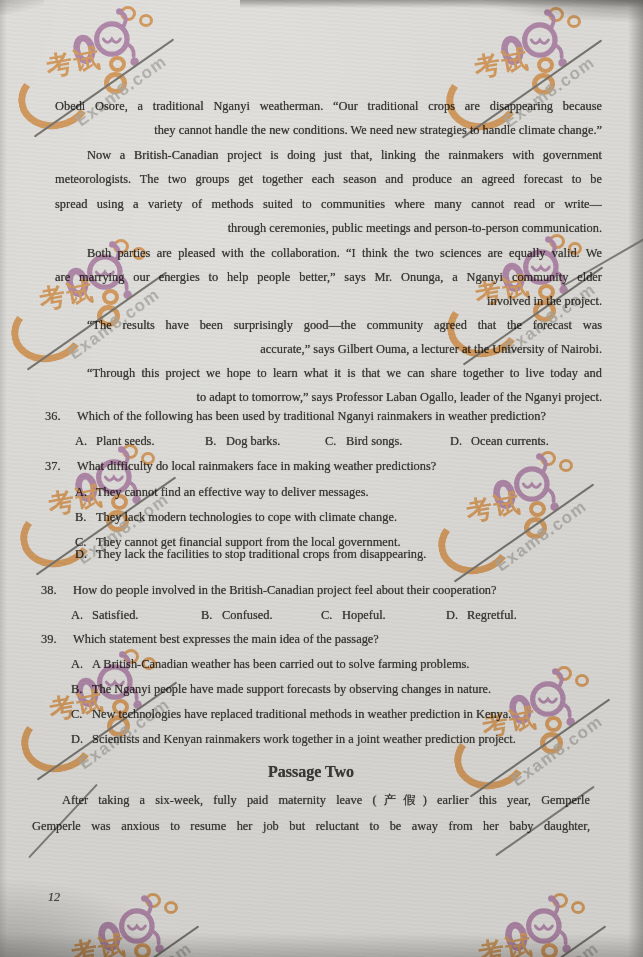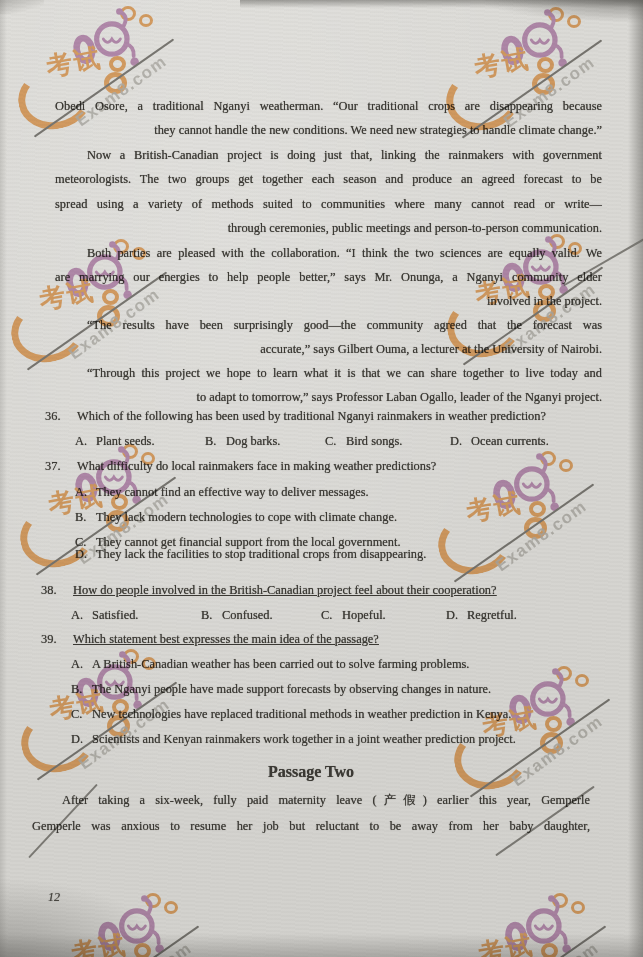--- a/index.html
+++ b/index.html
@@ -29,21 +29,21 @@
     color: #3b3934;
     text-shadow: 0 0 0.7px rgba(59,57,52,0.85);
   }
   .pl { left: 55px; width: 547px; }
   .j  { text-align: justify; text-align-last: justify; }
   .e  { text-align: right; }
   .ind  { text-indent: 32px; }
   .ind2 { text-indent: 30px; }
 
   .q  { left: 45px; width: 565px; }
-  .q2 { left: 41px; text-decoration: underline; }
+  .q2 { left: 41px; }
   .qn { display: inline-block; min-width: 32px; }
   .orow { left: 0; width: 643px; height: 16px; }
   .opt { position: absolute; top: 0; white-space: nowrap; }
   .ol  { display: inline-block; min-width: 21px; }
   .ob  { white-space: nowrap; }
 
   .head { left: 268px; font-weight: bold; font-size: 16px; }
   .p2   { left: 32px; width: 558px; }
   .pnum { left: 48px; font-style: italic; font-size: 12px; color:#46443f; }
 

